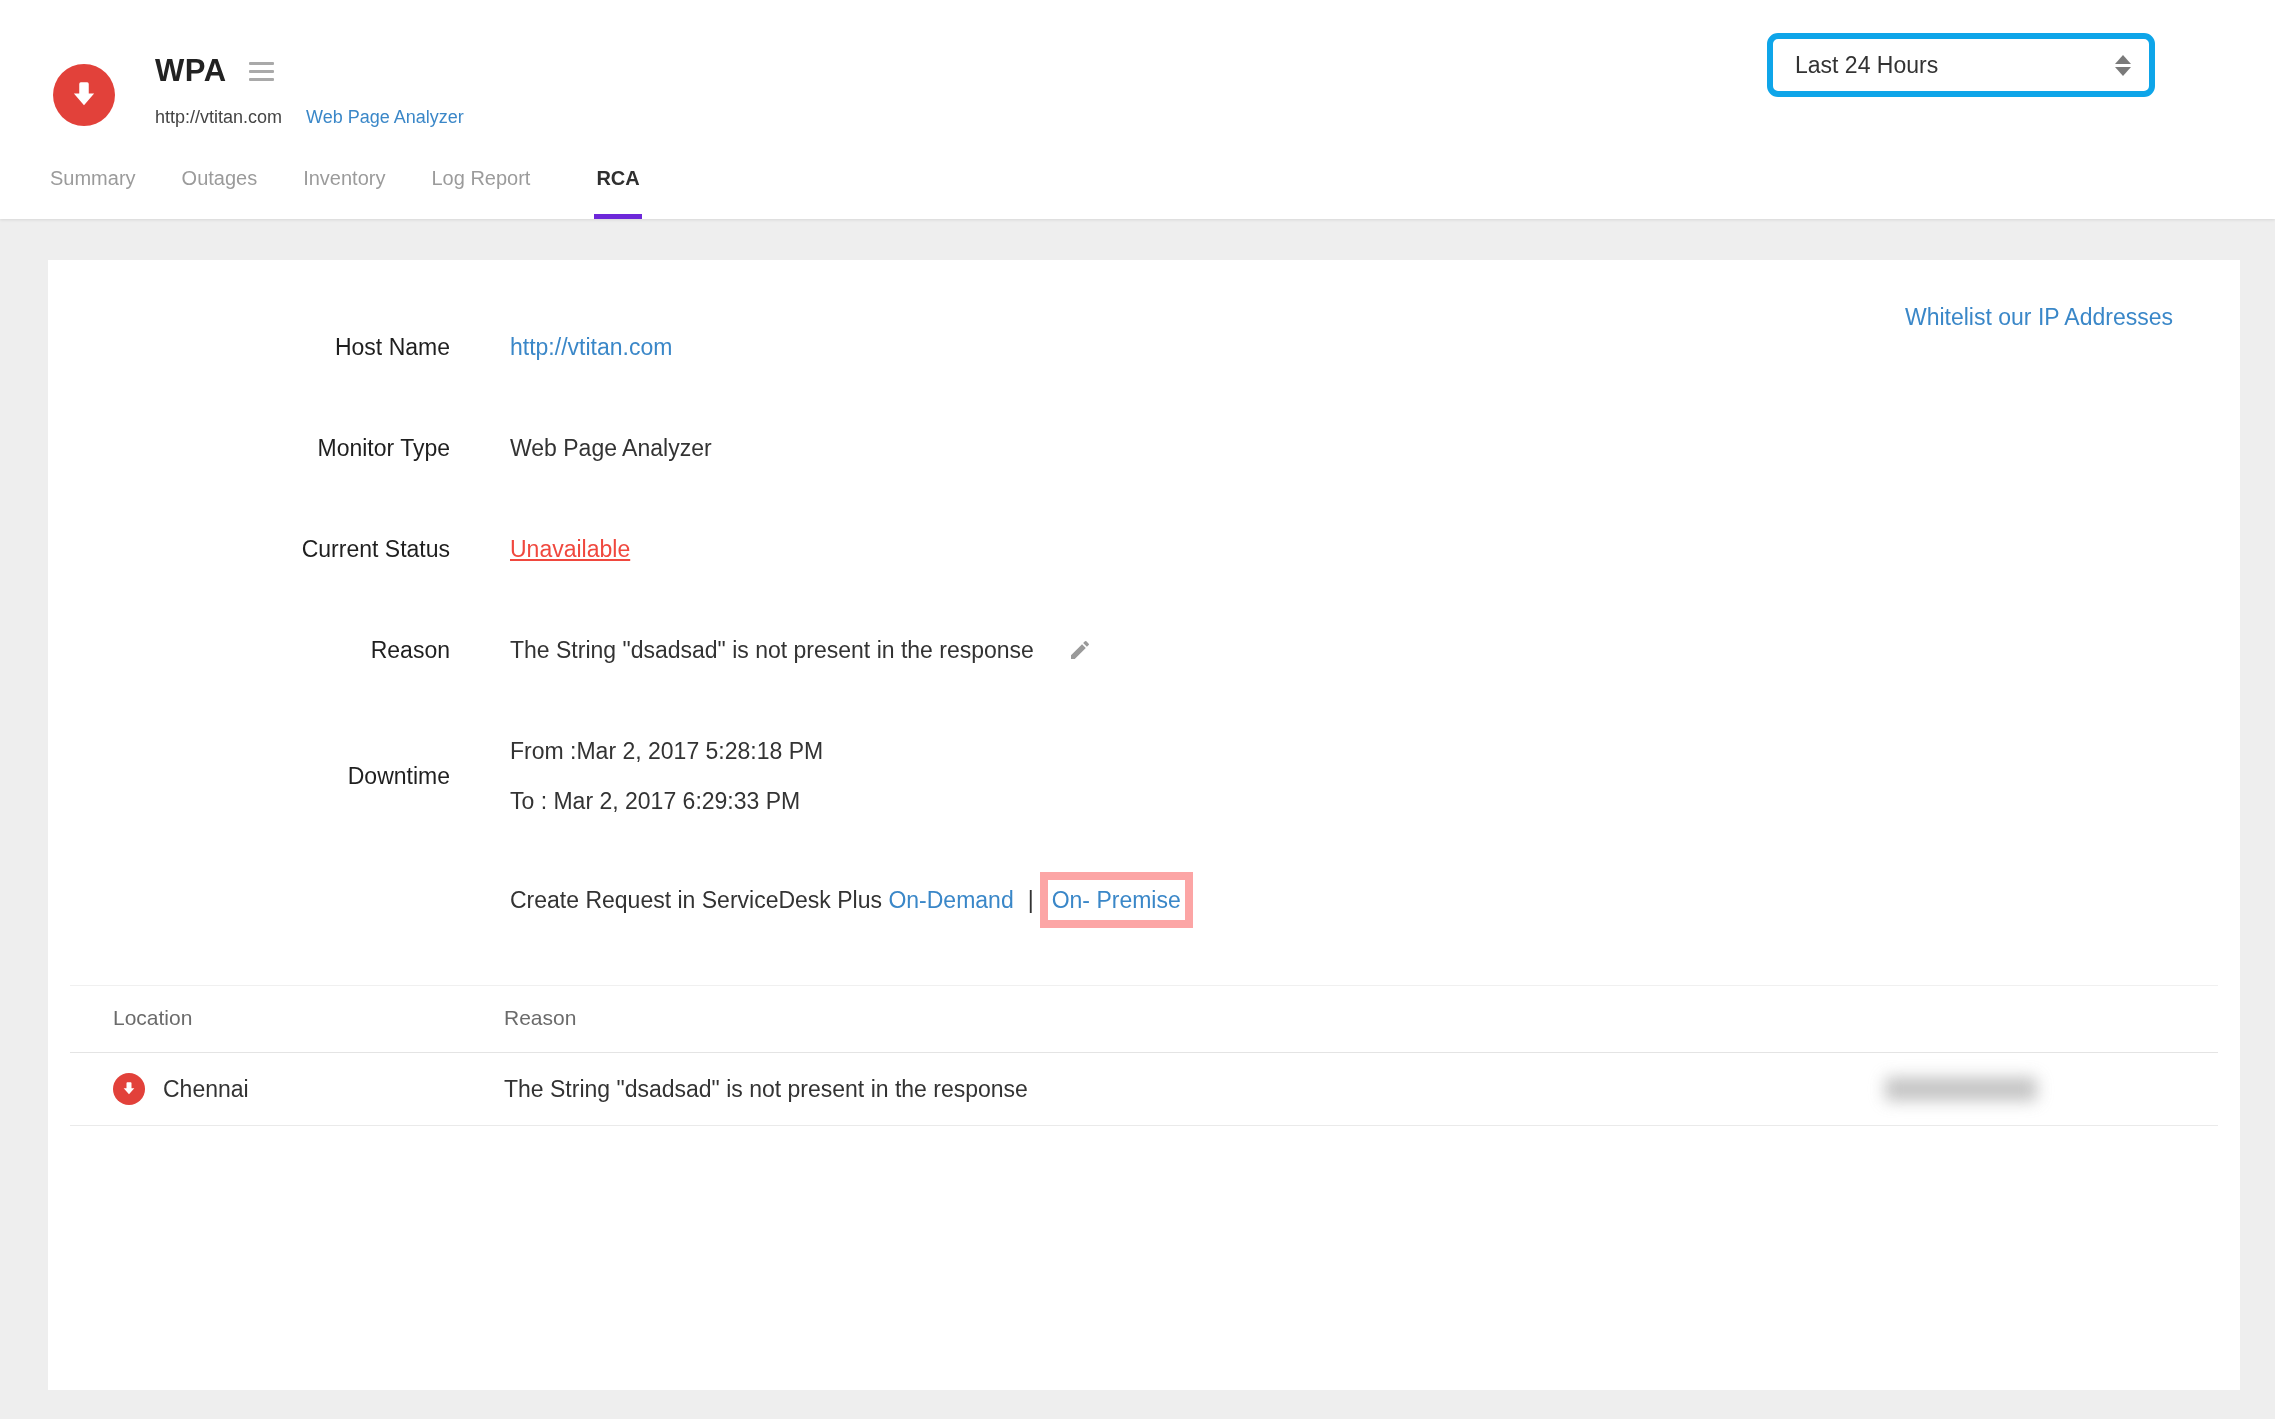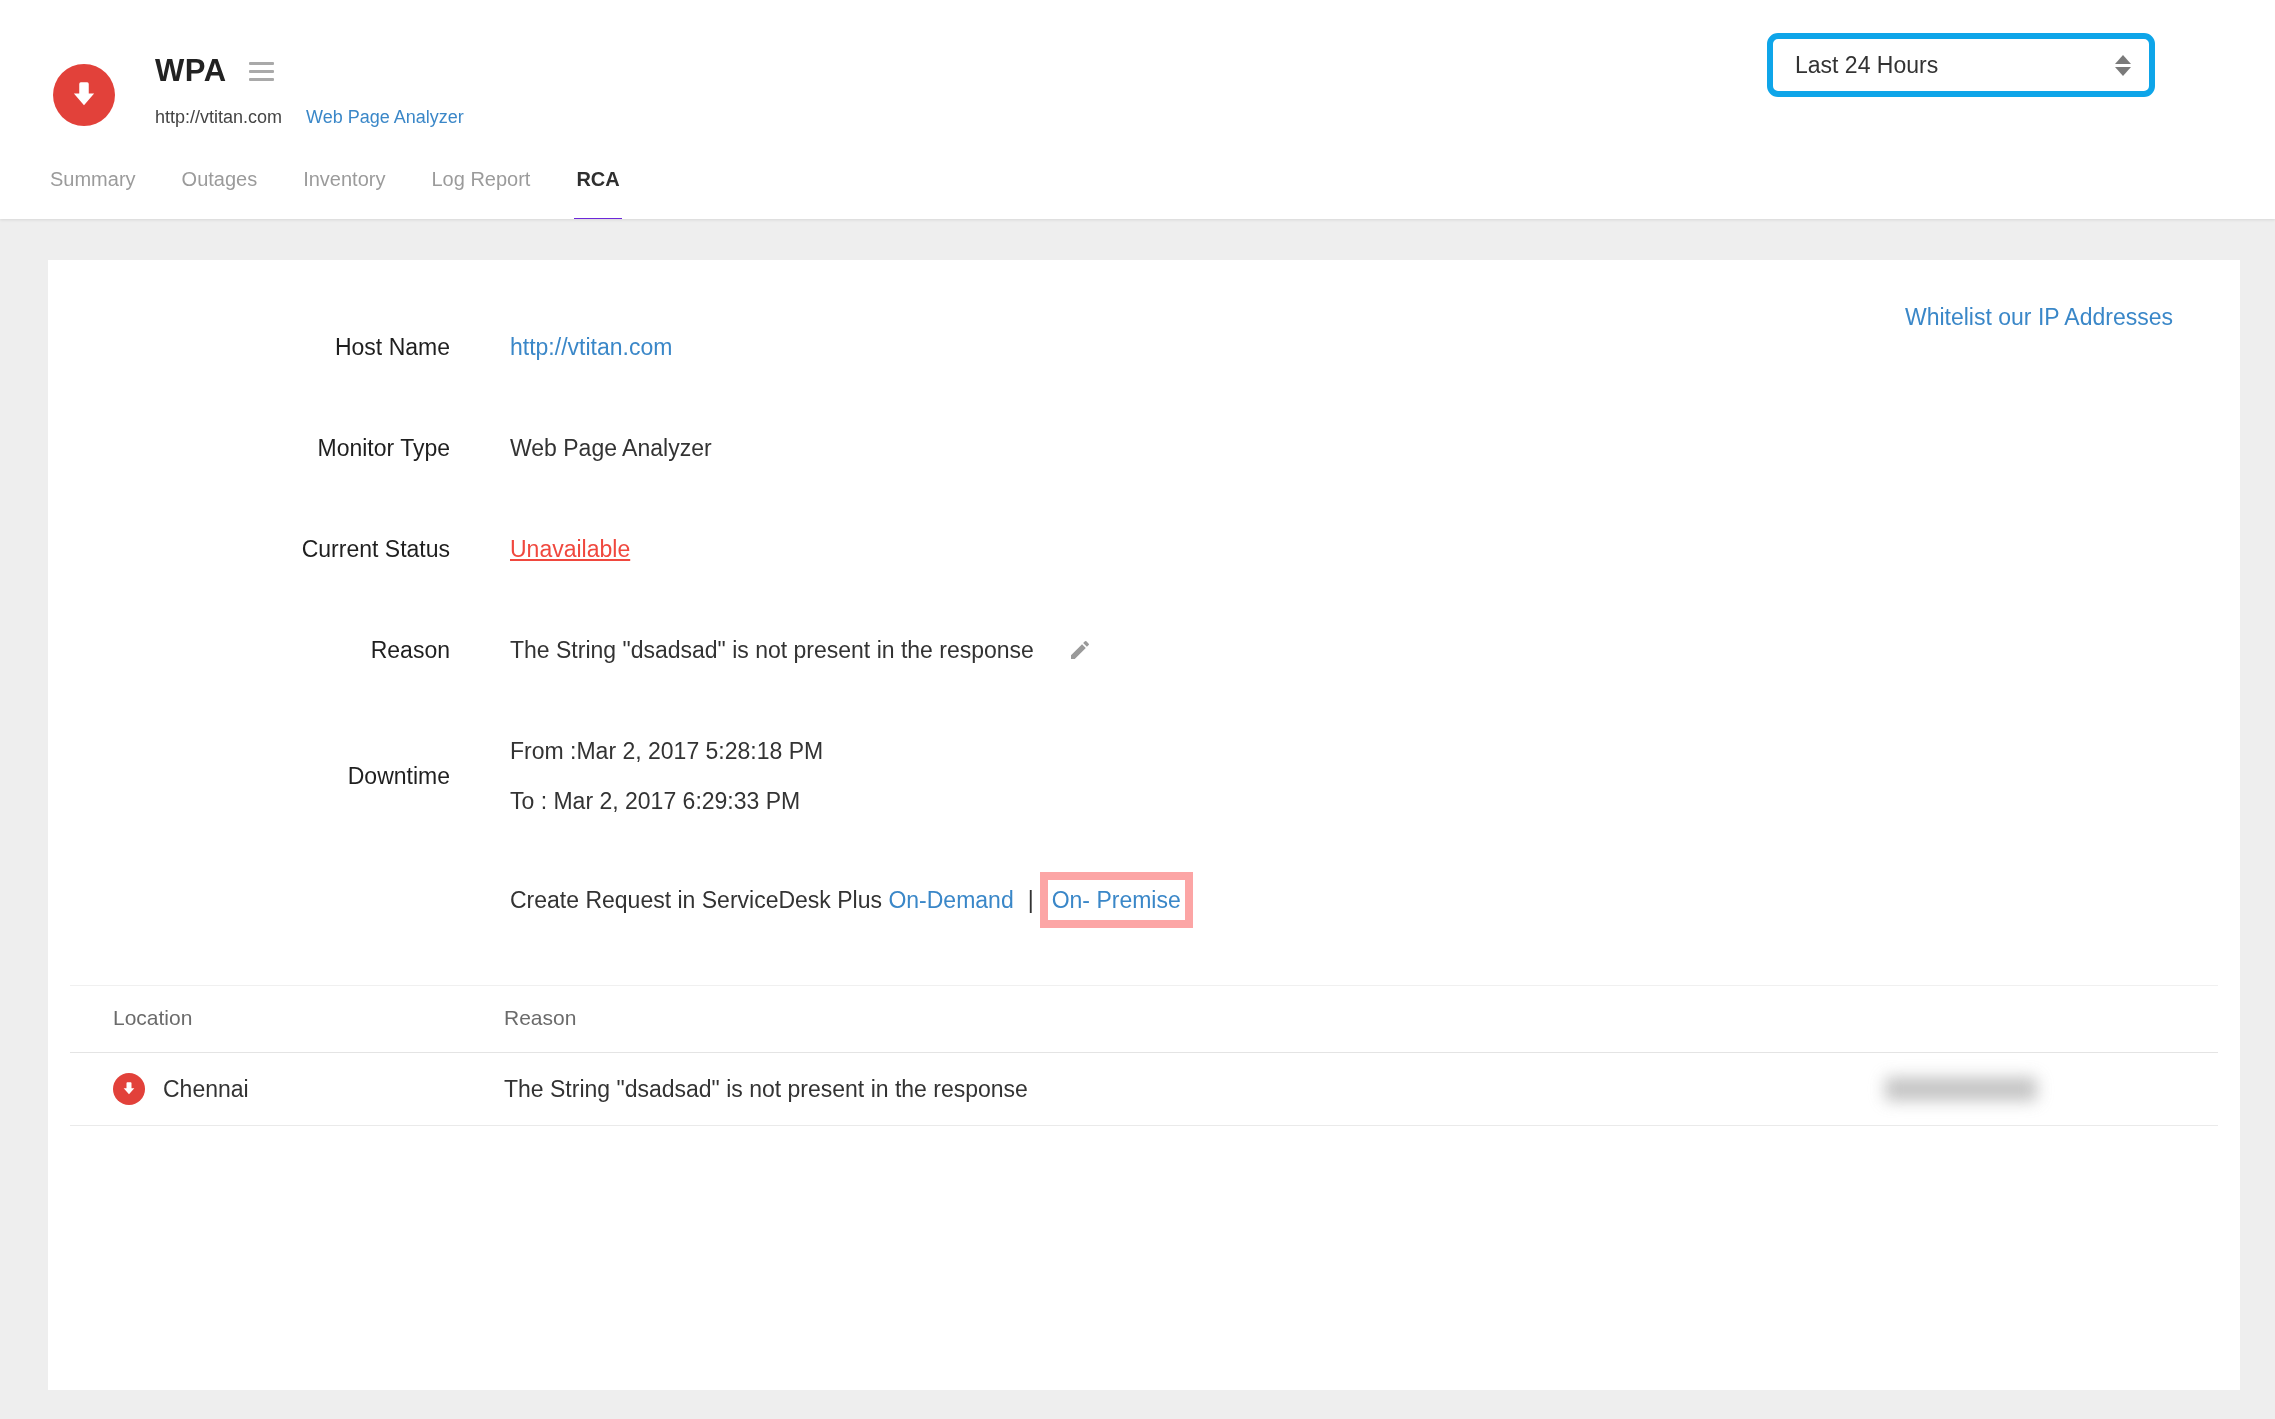--- a/index.html
+++ b/index.html
@@ -48,21 +48,22 @@
     font-size: 20px;
     color: #9b9b9b;
     padding: 0 2px 24px 2px;
     margin-right: 42px;
     cursor: pointer;
     border-bottom: 4px solid transparent;
   }
   .tab.active {
     color: #2f2f2f;
     font-weight: bold;
-    border-bottom: 1px solid #6d28d9;
+    border-bottom: 5px solid #6d28d9;
+    margin-left: 20px;
   }
 
   .time-range {
     position: absolute;
     right: 120px; top: 33px;
     width: 388px; height: 64px;
     border: 6px solid #0ea5e9;
     border-radius: 11px;
     background: #fff;
     display: flex; align-items: center; justify-content: space-between;

